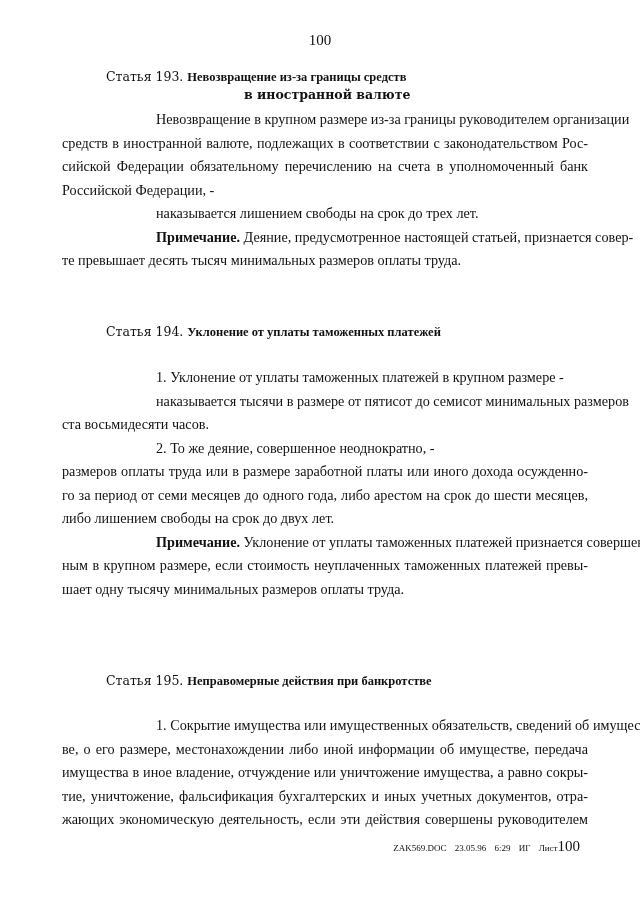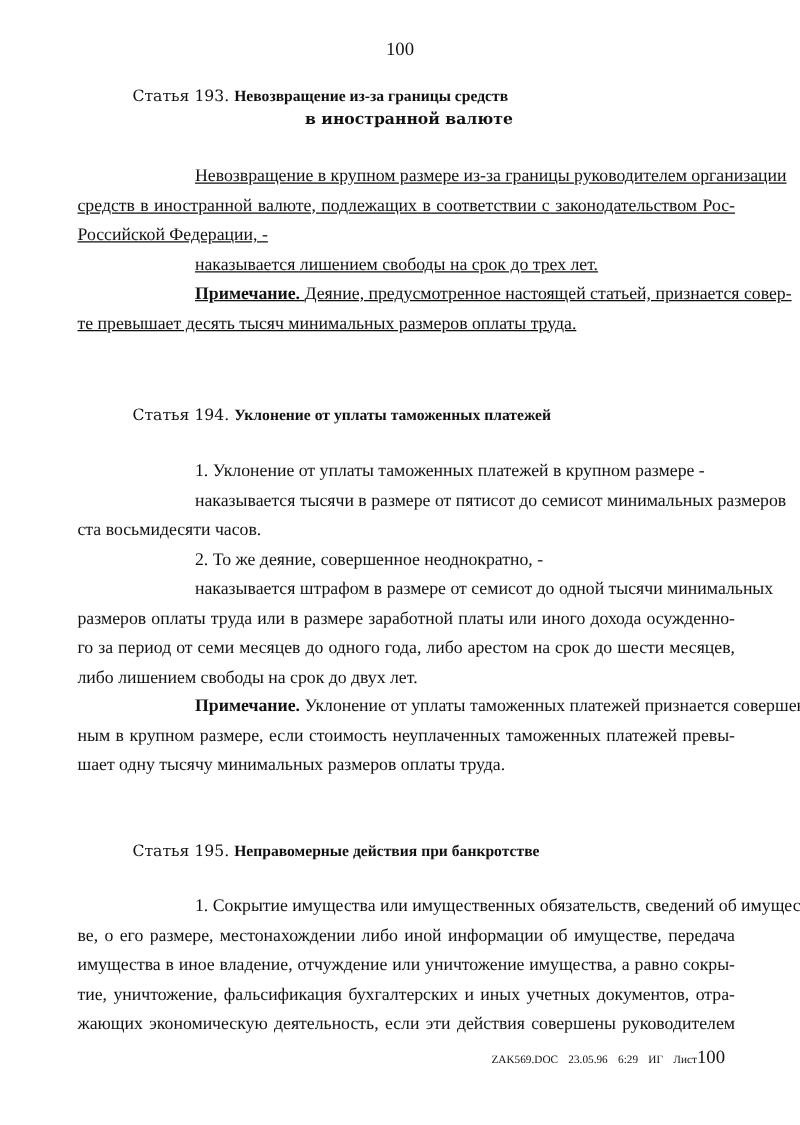--- a/index.html
+++ b/index.html
@@ -24,40 +24,40 @@
 <body>
 
 <div class="page-num">100</div>
 
 <div class="heading" style="top:68px;">
   <span class="lbl">Статья 193.</span>
   <span class="ttl">Невозвращение из-за границы средств</span>
   <span class="cont">в иностранной валюте</span>
 </div>
 
-<div class="para" style="top:130px;text-decoration:underline;">
+<div class="para" style="top:108px;">
   <span class="line ind">Невозвращение в крупном размере из-за границы руководителем организации</span>
   <span class="line" style="margin-left:-44px;width:526px;">средств в иностранной валюте, подлежащих в соответствии с законодательством Рос-</span>
+  <span class="line" style="margin-left:-44px;width:526px;">сийской Федерации обязательному перечислению на счета в уполномоченный банк</span>
   <span class="line last" style="margin-left:-44px;">Российской Федерации, -</span>
   <span class="line ind last">наказывается лишением свободы на срок до трех лет.</span>
   <span class="line ind"><span class="note-lbl">Примечание.</span> <span>Деяние, предусмотренное настоящей статьей, признается совер-</span></span>
   <span class="line last" style="margin-left:-44px;">те превышает десять тысяч минимальных размеров оплаты труда.</span>
 </div>
 
 <div class="heading" style="top:323px;">
   <span class="lbl">Статья 194.</span>
   <span class="ttl">Уклонение от уплаты таможенных платежей</span>
 </div>
 
 <div class="para" style="top:366px;">
   <span class="line ind last">1. Уклонение от уплаты таможенных платежей в крупном размере -</span>
   <span class="line ind">наказывается тысячи в размере от пятисот до семисот минимальных размеров</span>
   <span class="line last" style="margin-left:-44px;">ста восьмидесяти часов.</span>
   <span class="line ind last">2. То же деяние, совершенное неоднократно, -</span>
-  <span class="line ind">наказывается штрафом в размере от семисот до одной тысячи минимальных</span>
   <span class="line" style="margin-left:-44px;width:526px;">размеров оплаты труда или в размере заработной платы или иного дохода осужденно-</span>
   <span class="line" style="margin-left:-44px;width:526px;">го за период от семи месяцев до одного года, либо арестом на срок до шести месяцев,</span>
   <span class="line last" style="margin-left:-44px;">либо лишением свободы на срок до двух лет.</span>
   <span class="line ind"><span class="note-lbl">Примечание.</span> <span>Уклонение от уплаты таможенных платежей признается совершен-</span></span>
   <span class="line" style="margin-left:-44px;width:526px;">ным в крупном размере, если стоимость неуплаченных таможенных платежей превы-</span>
   <span class="line last" style="margin-left:-44px;">шает одну тысячу минимальных размеров оплаты труда.</span>
 </div>
 
 <div class="heading" style="top:672px;">
   <span class="lbl">Статья 195.</span>

